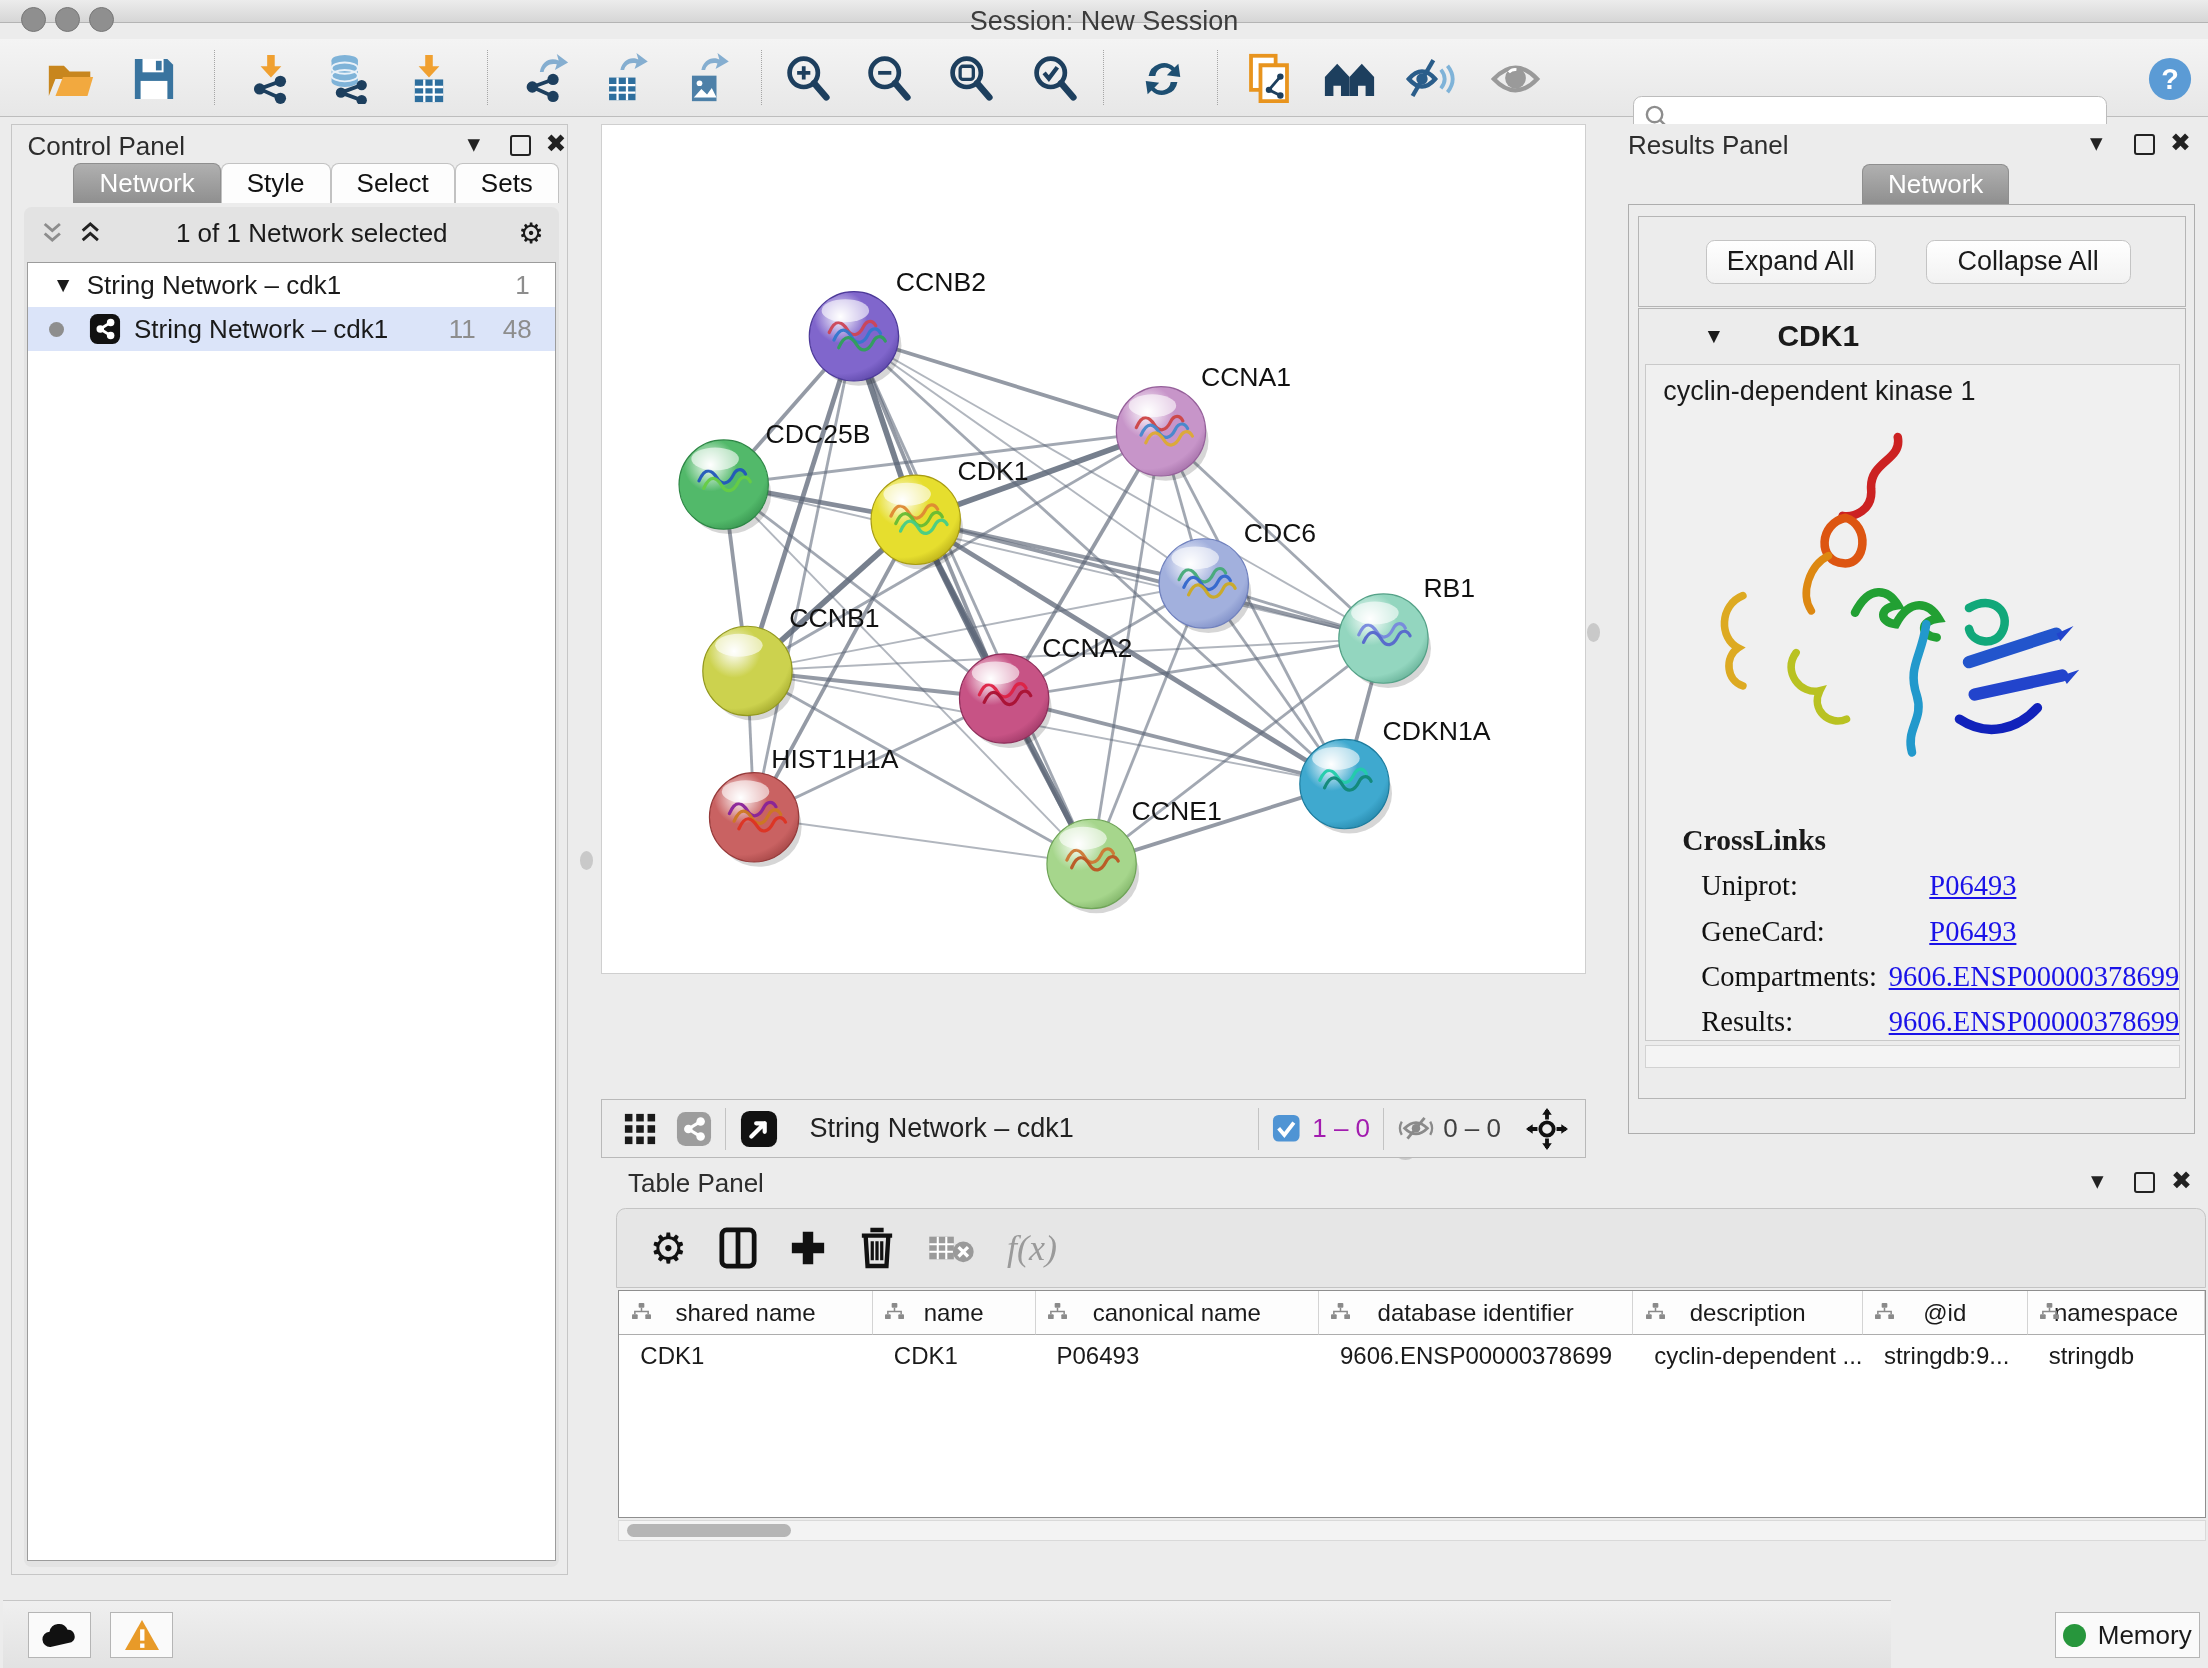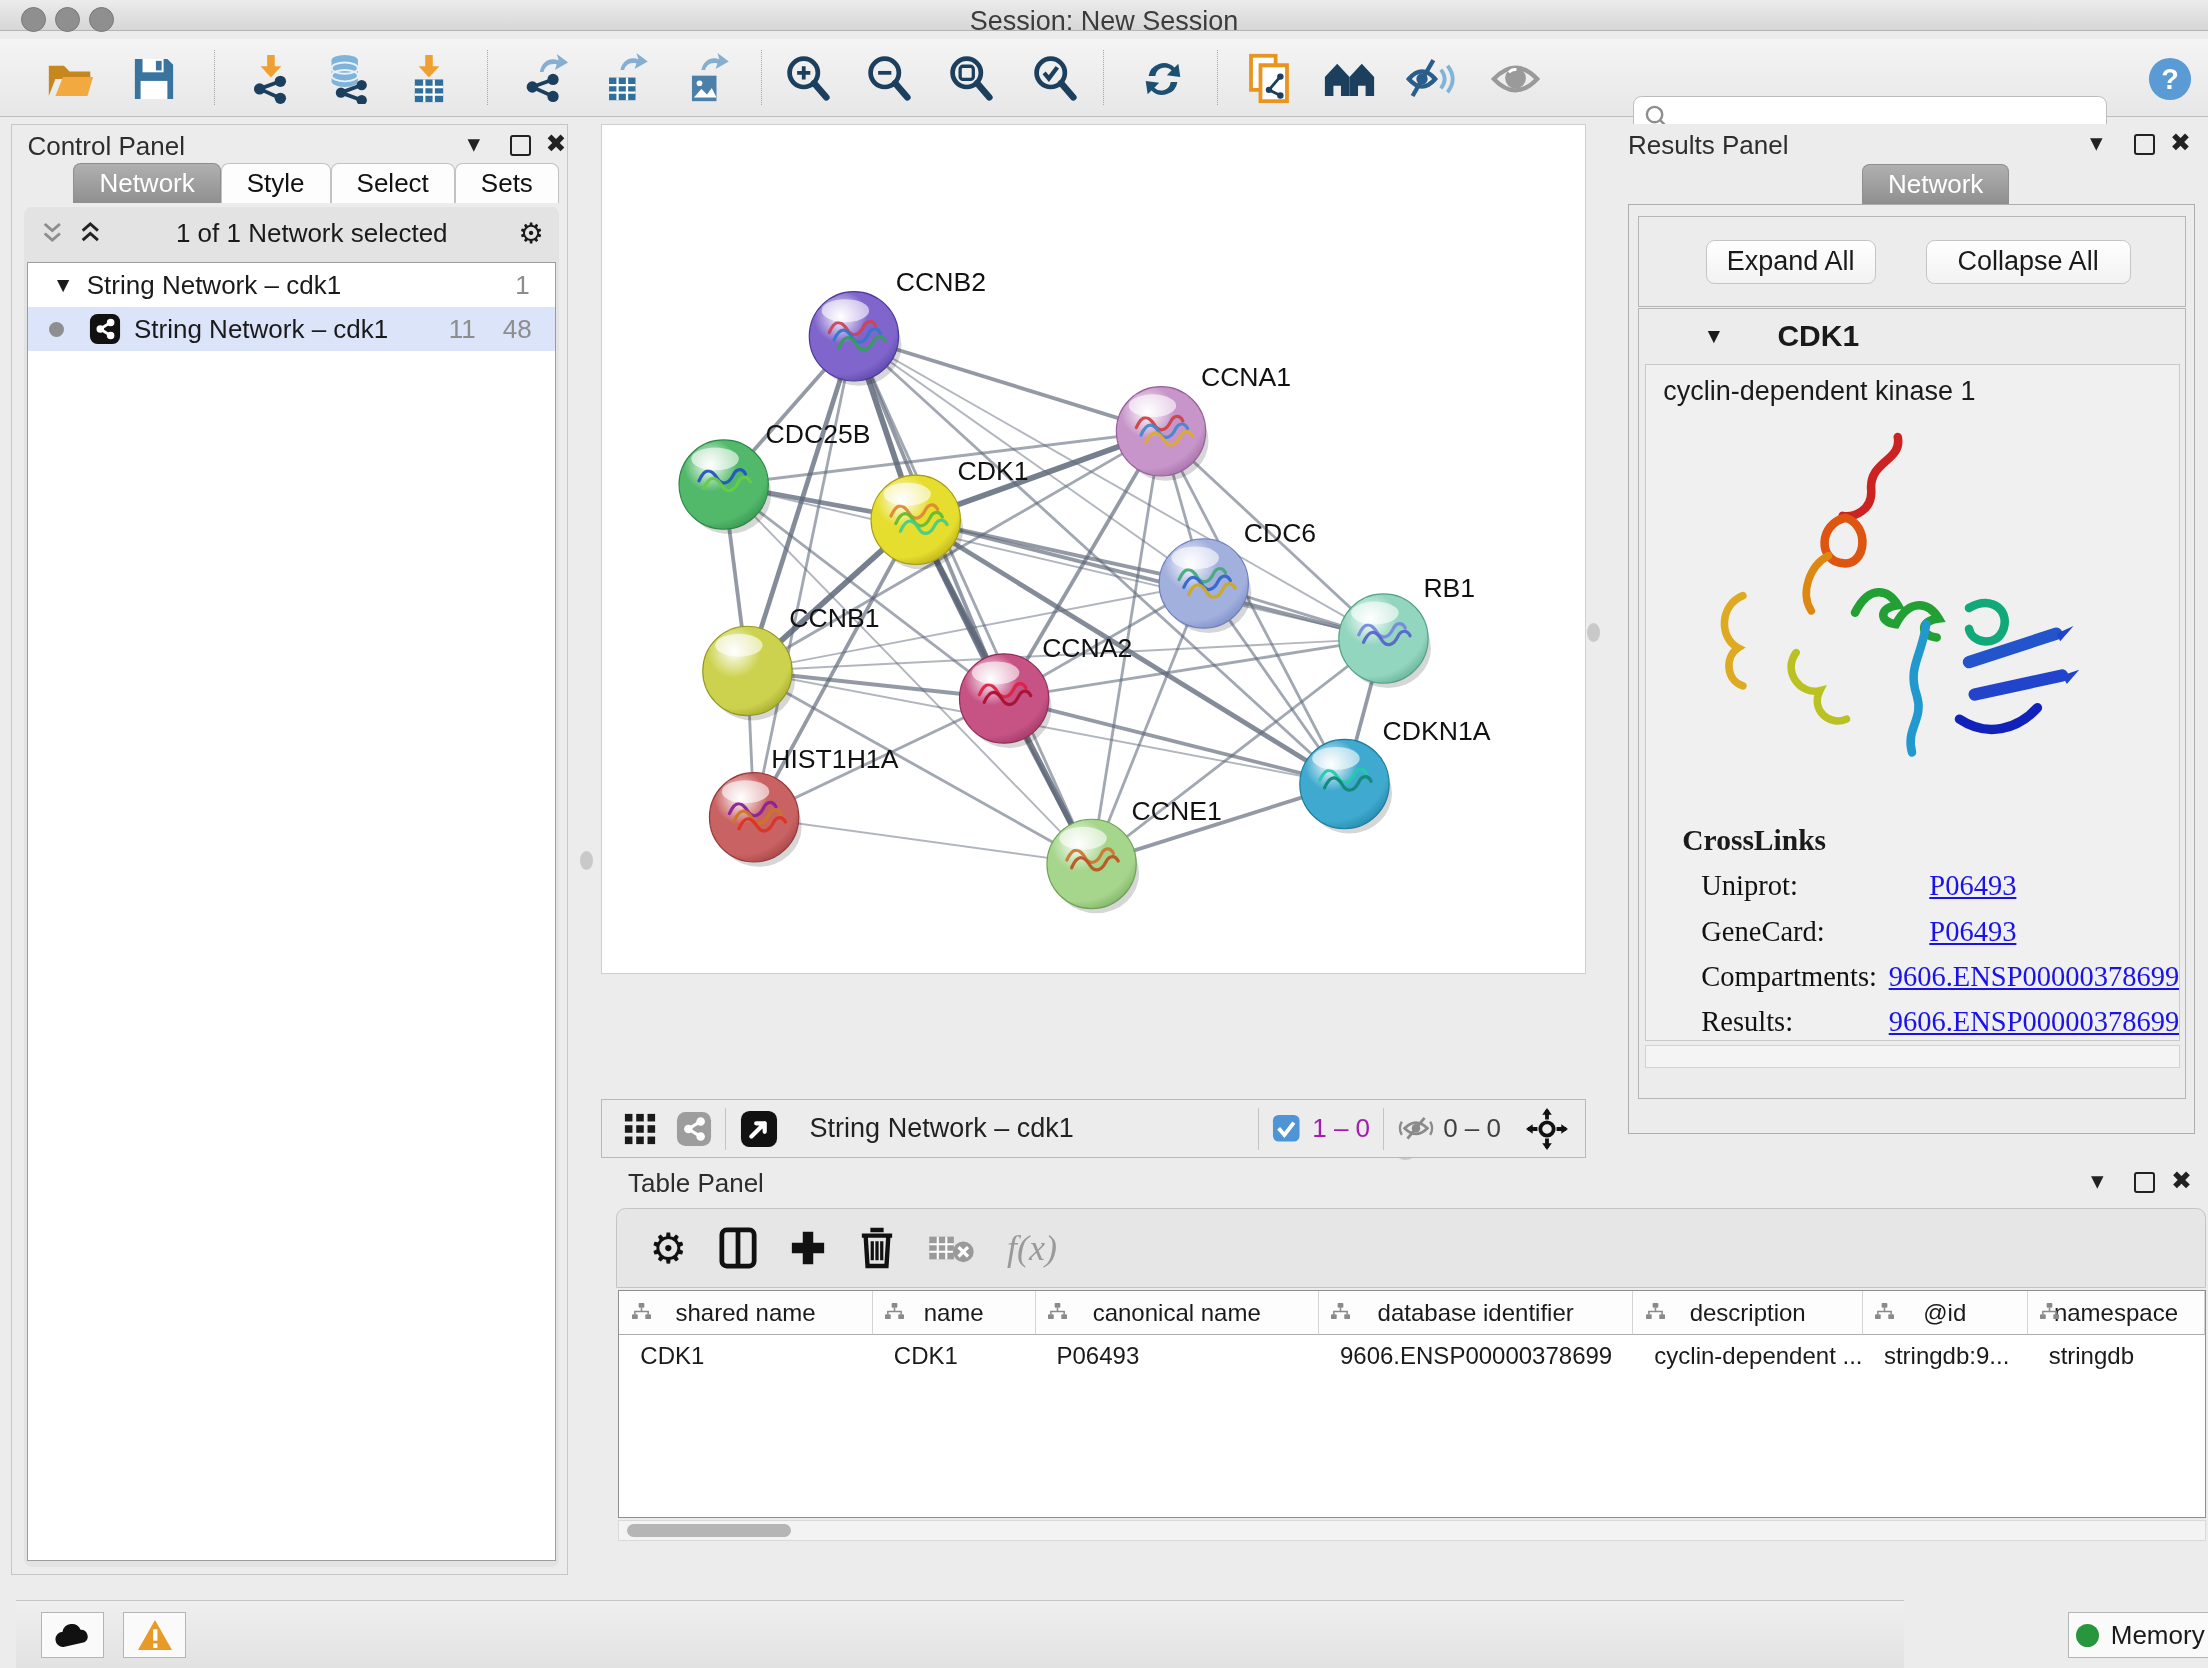--- a/index.html
+++ b/index.html
@@ -1,20 +1,20 @@
 <!DOCTYPE html>
 <html style="font-size:15px"><head>
 <meta charset="utf-8">
 <style>
   * { margin:0; padding:0; box-sizing:border-box; }
   html,body { width:2208px; height:1668px; overflow:hidden; background:#ececec;
               font-family:"Liberation Sans","DejaVu Sans",sans-serif; color:#1a1a1a; }
   .abs { position:absolute; }
   
-  .titlebar { left:0; top:0; width:2208px; height:31px;
+  .titlebar { left:0; top:0; width:2208px; height:23px;
               background:linear-gradient(#ececec,#d6d6d6); border-bottom:1px solid #b4b4b4; }
   .tl-dot { width:25px; height:25px; border-radius:50%; background:#8f8f8f; border:1px solid #787878; top:6.7px; }
   .win-title { width:100%; top:5.7px; text-align:center; font-size:27px; color:#3c3c3c; }
   
   .toolbar { left:0; top:39px; width:2208px; height:78px;
              background:linear-gradient(#f4f4f4,#e7e7e7); border-bottom:1px solid #bdbdbd; }
   .tbi { top:13.3px; width:53px; height:53px; display:flex; align-items:center; justify-content:center; cursor:pointer; }
   .tb-sep { top:11.4px; width:0; height:55px; border-left:1.9px dotted #a5a5a5; }
   .searchbox { top:57px; left:1633px; width:474px; height:41px; background:#fff; border:1px solid #bcbcbc;
                border-radius:8.6px; display:flex; align-items:center; padding-left:9.5px; }
@@ -64,21 +64,21 @@
   .tbl { position:absolute; left:13.3px; top:126px; width:1588px; height:228px; background:#fff; border:1px solid #8e8e8e; }
   .tr { display:flex; }
   .th { height:44px; border-right:1px solid #d4d4d4; position:relative; display:flex; align-items:center;
         justify-content:center; font-size:24px; background:#fdfdfd; border-bottom:1px solid #adadad; cursor:pointer; }
   .th .tree-ico { position:absolute; left:11.4px; top:11.4px; }
   .td { height:42px; display:flex; align-items:center; padding-left:21px; font-size:24px; }
   .hscroll { position:absolute; left:13.3px; top:356px; width:1588px; height:21px; background:#f3f3f3; border:1px solid #d9d9d9; }
   .hthumb { position:absolute; left:7.6px; top:2.9px; width:164px; height:13.3px; background:#b5b5b5; border-radius:6.7px; }
   .tbl-tabs { position:absolute; left:510px; top:388px; display:flex; }
   
-  .statusbar { left:16px; top:1600px; width:1888px; height:68px; background:linear-gradient(#efefef,#e2e2e2);
+  .statusbar { left:3px; top:1600px; width:1888px; height:68px; background:linear-gradient(#efefef,#e2e2e2);
                border-top:1px solid #c6c6c6; }
   .status-btn { top:11.4px; height:46px; background:#fafafa; border:1.9px solid #b5b5b5; display:flex;
                 align-items:center; justify-content:center; cursor:pointer; }
   svg { display:block; }
 </style>
 </head>
 <body>
 
 <div class="abs titlebar">
   <div class="abs tl-dot" style="left:21px"></div>

